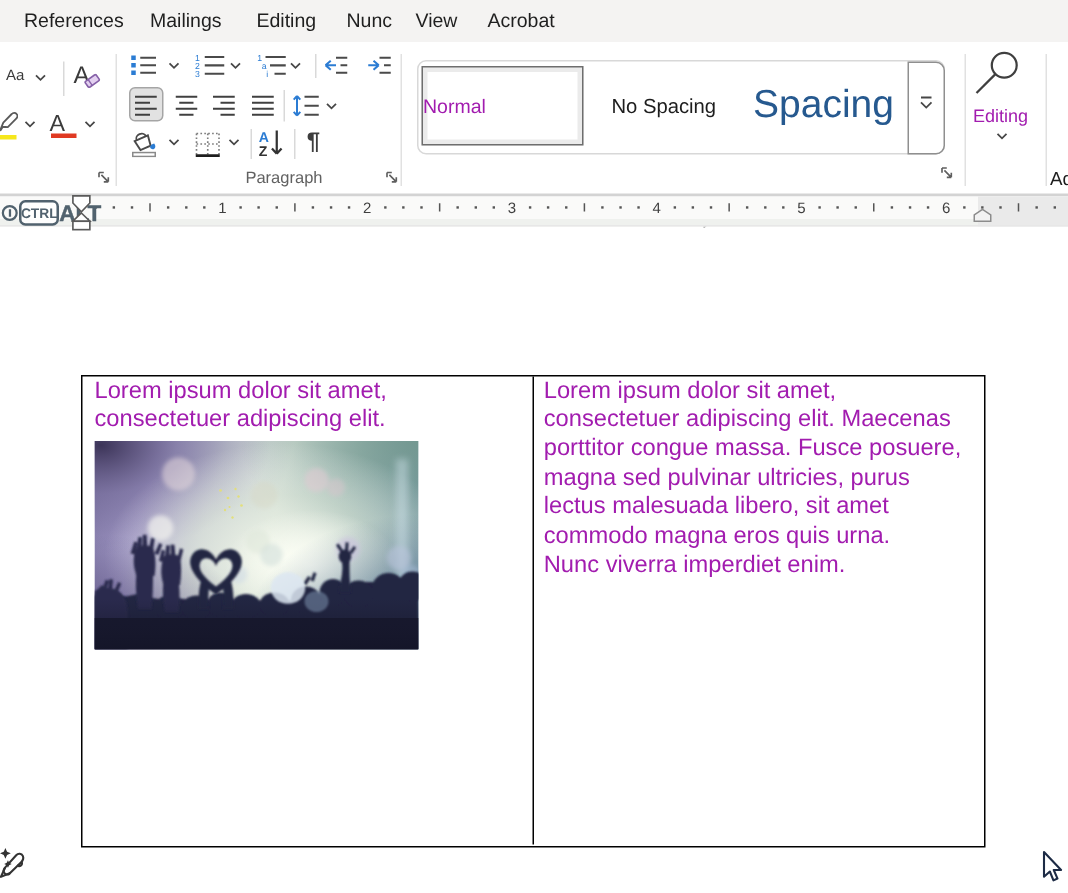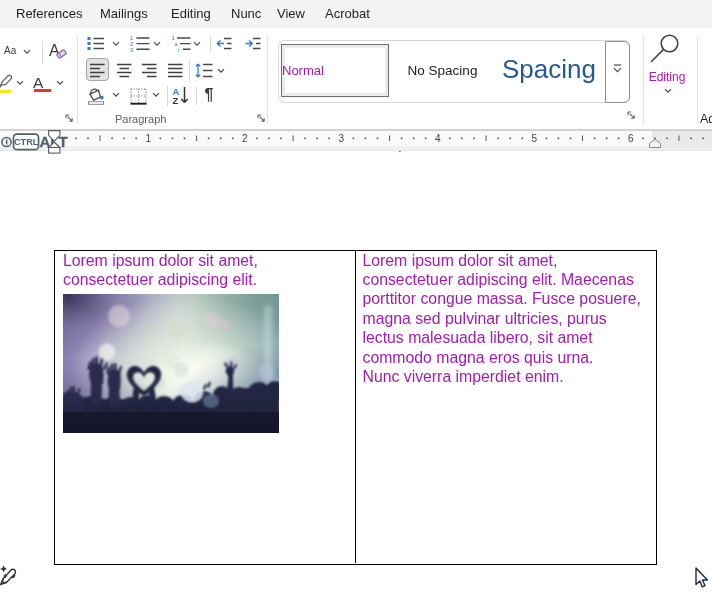--- a/index.html
+++ b/index.html
@@ -3,21 +3,21 @@
 <meta charset="utf-8">
 <style>
 html,body{margin:0;padding:0;}
 body{font-family:"Liberation Sans",sans-serif;}
 #app{position:relative;width:712px;height:595px;overflow:hidden;background:#fff;}
 .abs{position:absolute;}
 #tabbar{left:0;top:0;width:712px;height:28px;background:#f4f3f2;}
 .tab{position:absolute;top:0;height:28px;line-height:28px;font-size:13px;color:#1f1f1f;}
 .gsep{position:absolute;top:36px;height:88px;width:1px;background:#e1e1e1;}
 .rsep{position:absolute;width:1px;background:#d9d9d9;}
-.glabel{position:absolute;top:112px;height:14px;line-height:14px;font-size:11px;color:#616161;text-align:left;}
+.glabel{position:absolute;top:112px;height:14px;line-height:14px;font-size:11px;color:#616161;text-align:right;}
 #ribbonline{left:0;top:129px;width:712px;height:2px;background:#d3d3d3;}
 #ruler{left:0;top:131px;width:712px;height:20px;background:#fafaf9;}
 #rulergray{left:652px;top:131px;width:60px;height:20px;background:#eaeaea;}
 #rulerband{left:0;top:146px;width:652px;height:5px;background:#eff1ee;}
 #rulerbot{left:0;top:150px;width:712px;height:1px;background:#e7e7e7;}
 #tablebox{left:54px;top:250px;width:603px;height:315px;border:1px solid #000;box-sizing:border-box;}
 #tmid{position:absolute;left:300px;top:0;width:1px;height:312px;background:#000;}
 .celltext{position:absolute;font-size:15.8px;line-height:19.4px;color:#a21caf;}
 </style>
 </head>

